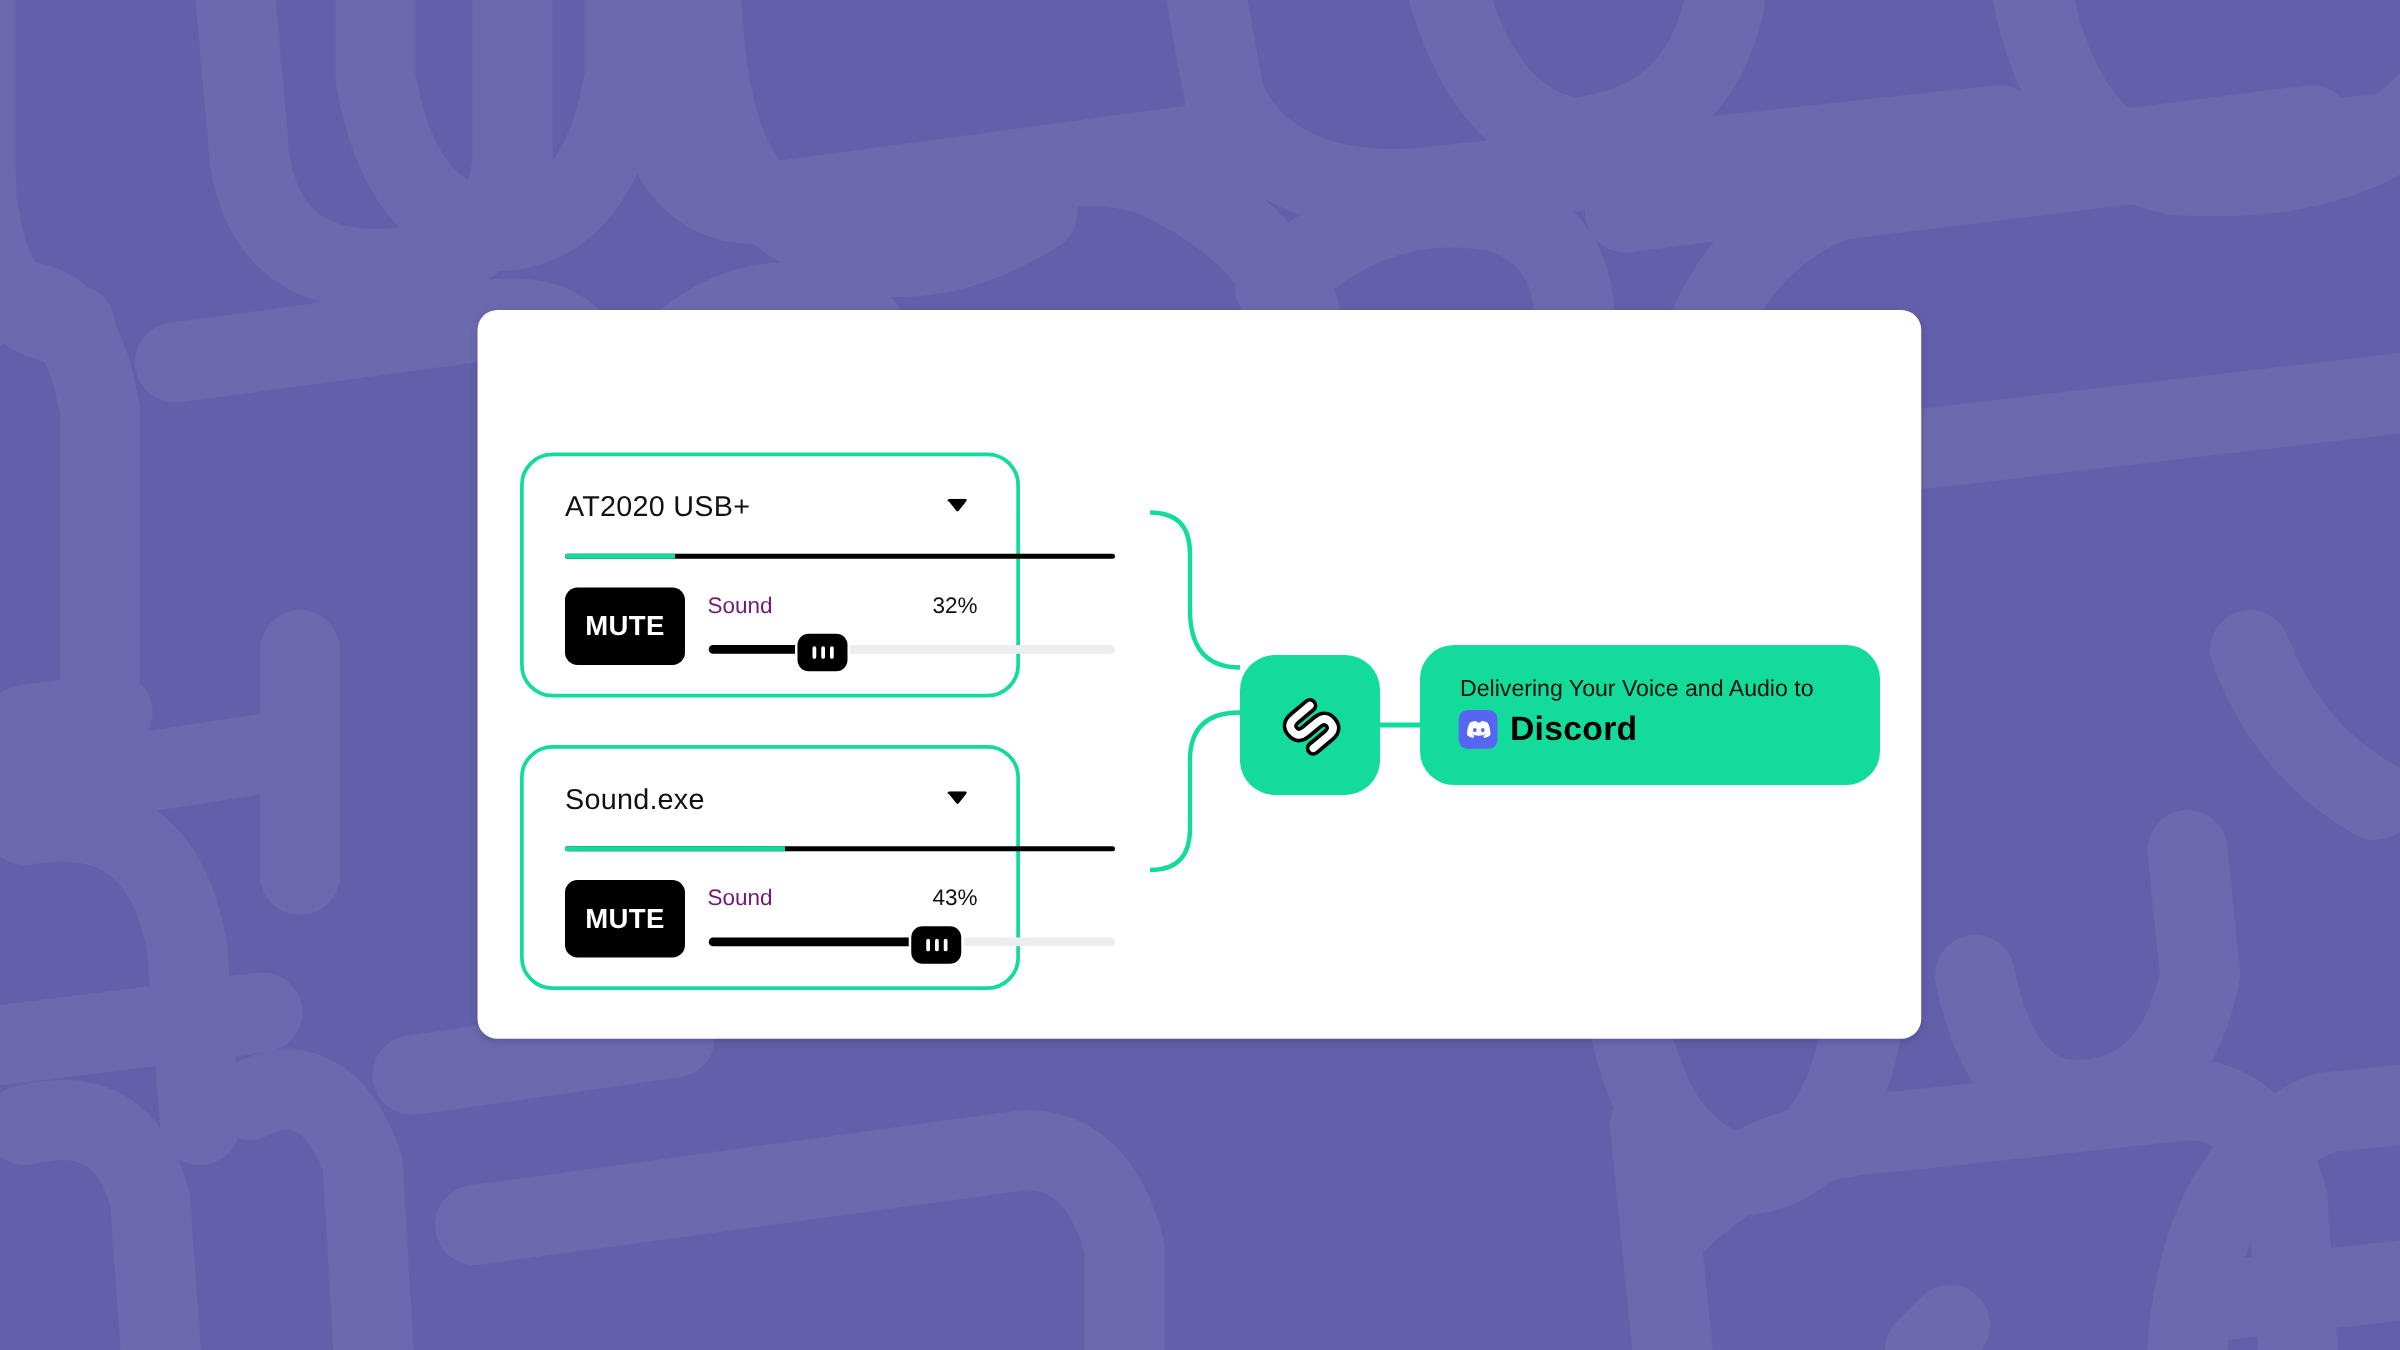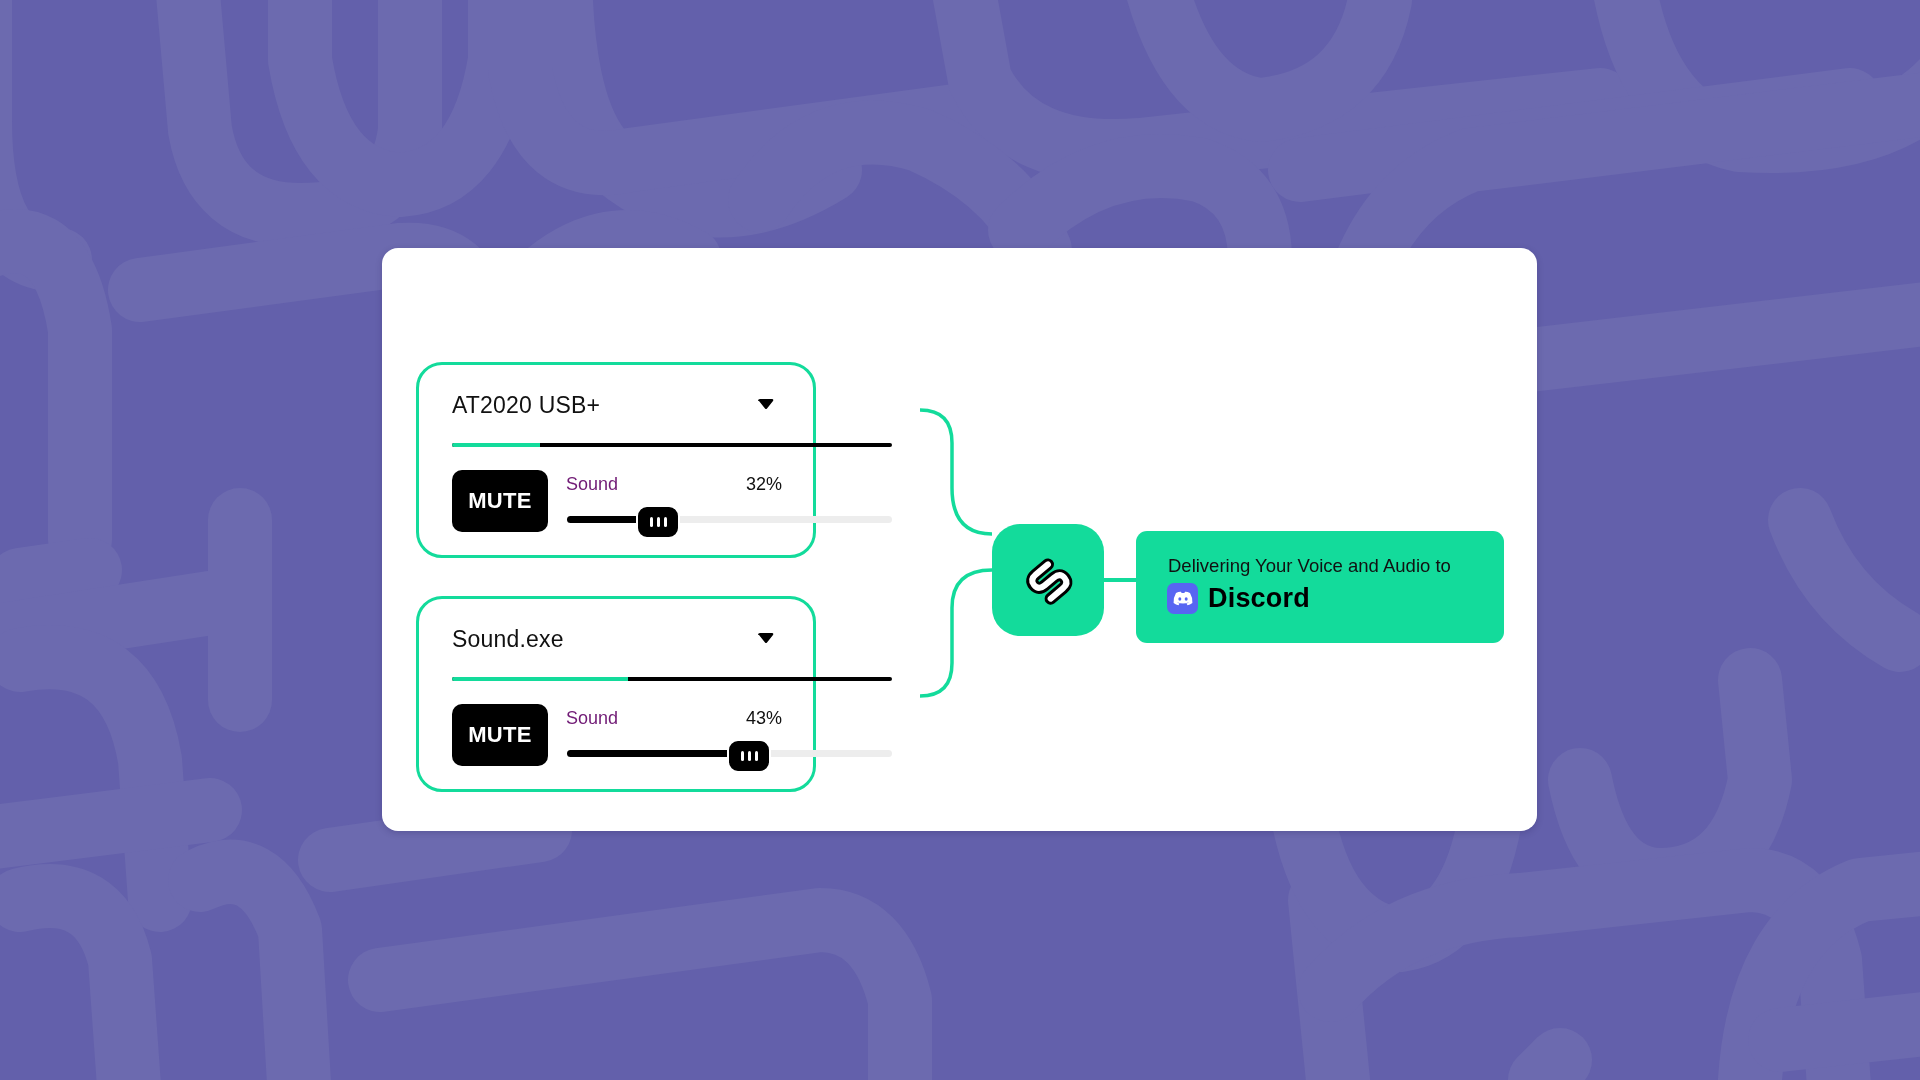--- a/index.html
+++ b/index.html
@@ -61,22 +61,22 @@
     }
     .slider-thumb i { display: block; width: 3px; height: 10px; background: #fff; border-radius: 2px; }
 
     .connector { position: absolute; left: 538px; top: 140px; width: 100px; height: 330px; }
     .hub {
       position: absolute; left: 610px; top: 276px; width: 112px; height: 112px;
       background: #13DB9B; border-radius: 28px; display: flex; align-items: center; justify-content: center;
     }
     .hub-link { position: absolute; left: 722px; top: 330px; width: 32px; height: 3.5px; background: #13DB9B; }
     .output-card {
-      position: absolute; left: 754px; top: 283px; width: 368px; height: 112px;
-      background: #13DB9B; border-radius: 11px; cursor: pointer;
+      position: absolute; left: 754px; top: 268px; width: 368px; height: 112px;
+      background: #13DB9B; border-radius: 27px; cursor: pointer;
     }
     .output-caption {
       position: absolute; left: 32px; top: 24px; font-size: 18.5px; color: #111; white-space: nowrap;
     }
     .output-target {
       position: absolute; left: 31px; top: 52px; display: flex; align-items: center; gap: 10px;
     }
     .discord-logo { width: 31px; height: 31px; border-radius: 7px; background: #5865F2; display: flex; align-items: center; justify-content: center; }
     .output-name { font-size: 27px; font-weight: bold; color: #000; letter-spacing: 0.2px; }
   </style>

